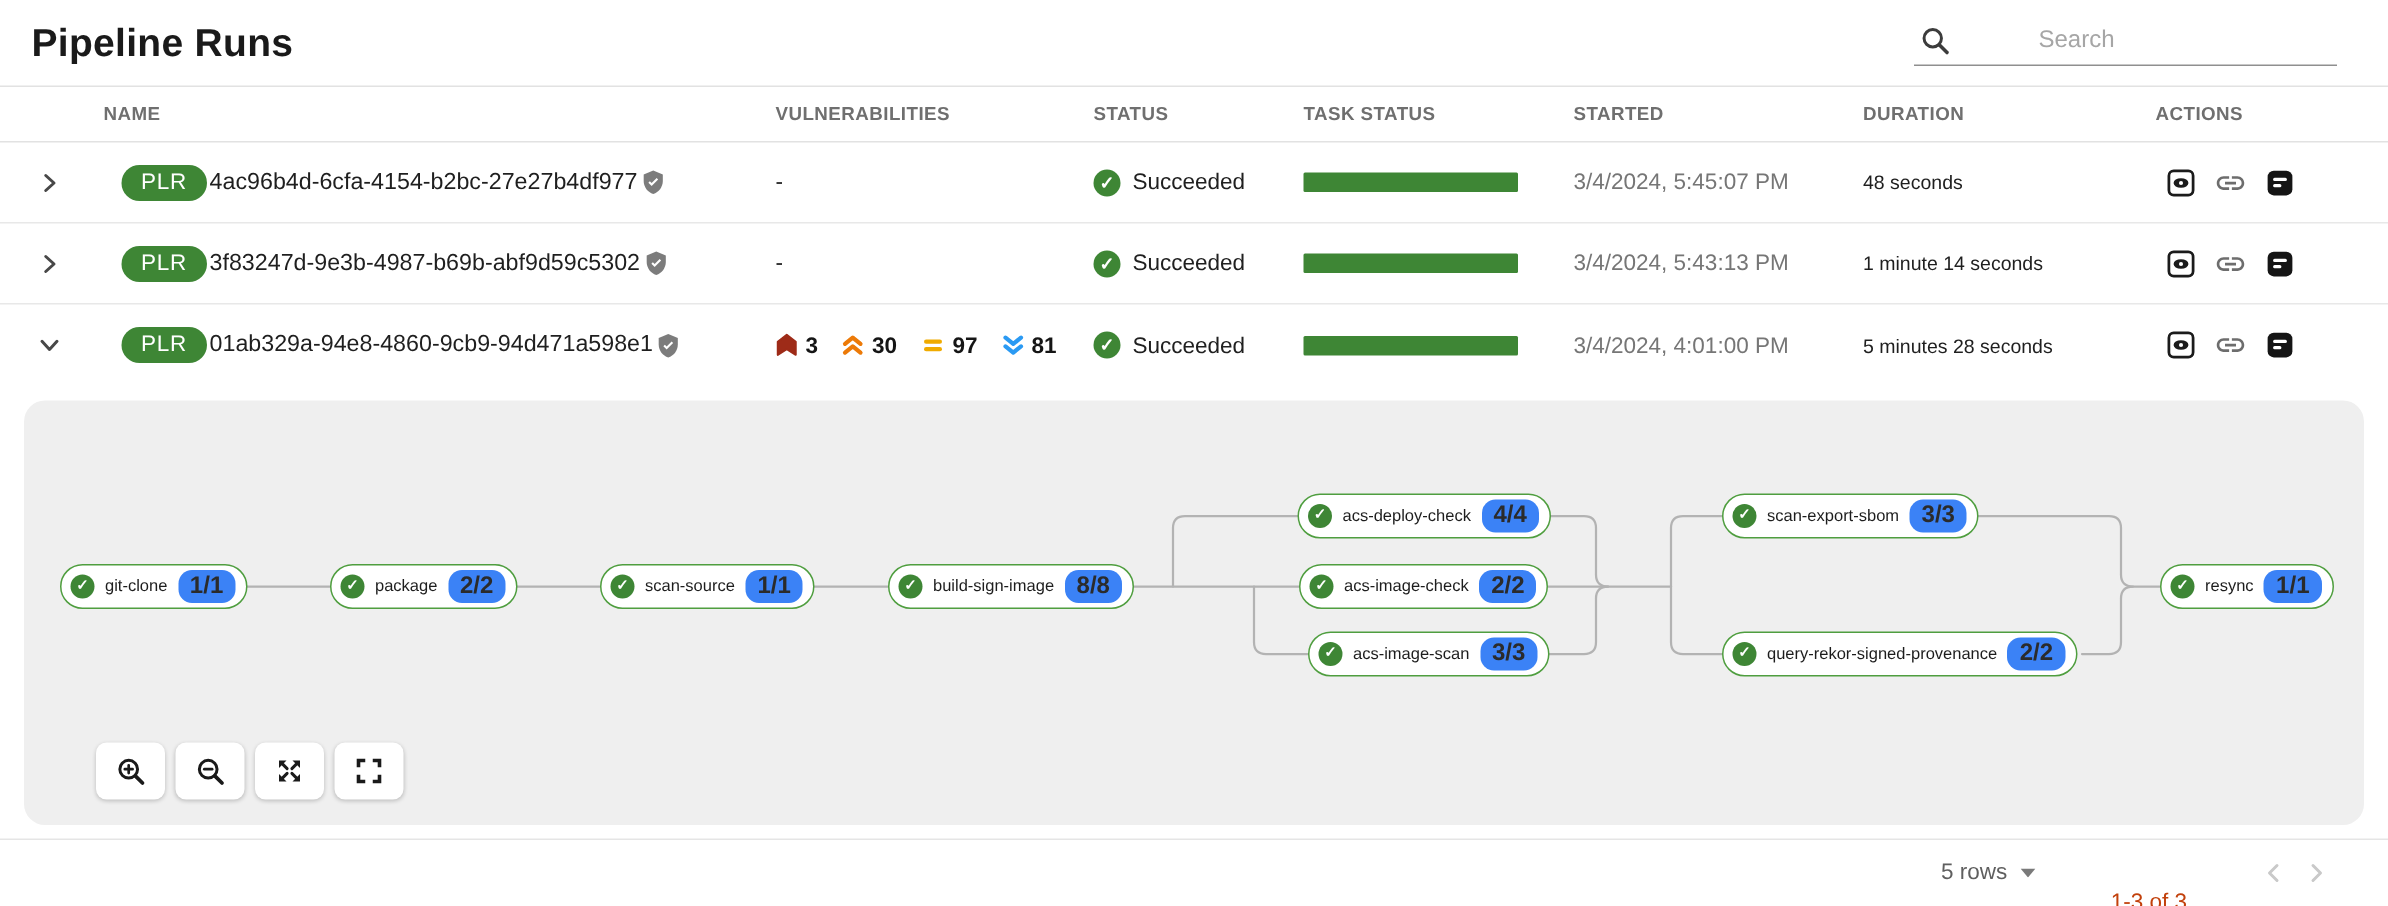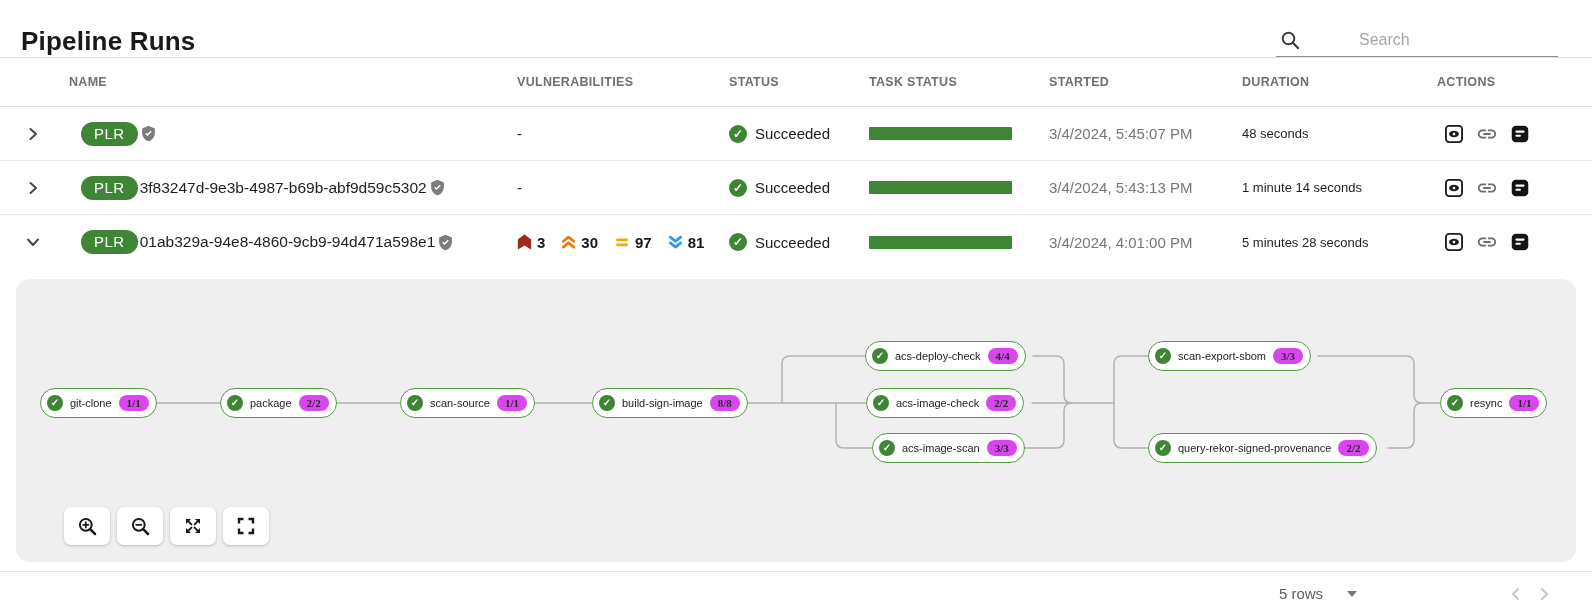--- a/index.html
+++ b/index.html
@@ -1,29 +1,29 @@
 <!DOCTYPE html>
 <html><head>
 <meta charset="utf-8">
 <style>
   * { margin:0; padding:0; box-sizing:border-box; }
   html,body { width:1592px; height:604px; background:#fff; overflow:hidden;
     font-family:"Liberation Sans", sans-serif; color:#202020; }
 
   
-  .top { height:57px; display:flex; align-items:flex-end; justify-content:space-between; padding:0 34px 0 21px; }
+  .top { height:57px; display:flex; align-items:center; justify-content:space-between; padding:0 34px 0 21px; }
   .title { font-size:26px; font-weight:700; color:#1a1a1a; letter-spacing:.2px; }
   .search { display:flex; align-items:center; width:282px; border-bottom:1px solid #8f8f8f; padding:4px 2px 6px 4px;gap:47px; }
   .search input { border:none; outline:none; flex:1; font-size:16px; color:#333; margin-left:12px; font-family:"Liberation Sans",sans-serif; }
   .search input::placeholder { color:#a6a6a6; }
   .icon { display:inline-flex; align-items:center; justify-content:center; }
 
   
   .grid { display:grid; grid-template-columns:69px 448px 212px 140px 180px 193px 195px 1fr; align-items:center; }
-  .thead { height:50px; border-top:1px solid #e2e2e2; border-bottom:1px solid #e2e2e2; }
+  .thead { height:38px; border-top:1px solid #e2e2e2; border-bottom:1px solid #e2e2e2; }
   .thead .th { font-size:12.5px; font-weight:700; color:#6f6f6f; letter-spacing:.3px; }
   .row { height:54px; border-bottom:1px solid #e8e8e8; }
   .row.expanded { border-bottom:none; }
   .expand-btn { background:none; border:none; cursor:pointer; margin-left:21px; width:24px; height:24px; display:flex; align-items:center; justify-content:center; }
   .name-cell { display:flex; align-items:center; gap:2px;padding-left:12px; }
   .plr { background:#3e8635; color:#fff; font-size:15px; font-weight:500; padding:3px 13px 4px; border-radius:999px; letter-spacing:.5px; }
   .run-name { font-size:15.5px; color:#1f1f1f; }
   .dash { font-size:15px; }
   .status-cell { display:flex; align-items:center; gap:8px; font-size:15px; }
   .chk { width:18px; height:18px; border-radius:50%; background:#3e8635; color:#fff; font-size:12px; line-height:18px; text-align:center; font-weight:700; display:inline-block; }
@@ -36,27 +36,27 @@
   .sev { display:flex; align-items:center; gap:5px; font-size:15px; font-weight:700; color:#151515; }
 
   
   .panel-wrap { padding:10px 16px 9px; }
   .panel { position:relative; width:1560px; height:283px; background:#efefef; border-radius:14px; }
   .edges { position:absolute; left:0; top:0; }
   .node { position:absolute; height:30px; display:flex; align-items:center; gap:7px; background:#fff;
     border:1.5px solid #4f9e3f; border-radius:16px; padding:0 7px 0 6px; cursor:pointer; white-space:nowrap; }
   .nchk { width:16px; height:16px; border-radius:50%; background:#3e8635; color:#fff; font-size:10px; line-height:16px; text-align:center; font-weight:700; flex:none; }
   .nlabel { font-size:11px; color:#1d1d1d; }
-  .ncount { background:#d946ef; border-radius:9px; padding:2px 8px; font-size:11px; font-weight:600; color:#2b2b2b;font-family:Liberation Serif, serif; }
+  .ncount { background:#3b82f6; border-radius:9px; padding:2px 8px; font-size:16px; font-weight:600; color:#2b2b2b; }
   .controls { position:absolute; left:48px; top:228px; display:flex; gap:7px; }
   .ctrl { width:46px; height:38px; background:#fff; border:none; border-radius:7px; box-shadow:0 1px 3px rgba(0,0,0,.22); cursor:pointer; display:flex; align-items:center; justify-content:center; }
 
   
   .footer { height:44px; border-top:1px solid #e5e5e5; display:flex; align-items:center; justify-content:flex-end; color:#5f5f5f; font-size:15px; }
-  .rows-select { display:flex; align-items:center; gap:24px; cursor:pointer; margin-right:50px; }
+  .rows-select { display:flex; align-items:center; gap:9px; cursor:pointer; margin-right:50px; }
   .range { margin-right:44px; color:#c2410c;margin-top:40px; }
   .pg { background:none; border:none; width:28px; height:28px; display:flex; align-items:center; justify-content:center; cursor:default; }
   .pg:last-child { margin-right:34px; }
 </style>
 </head>
 <body>
 
 <div class="top">
   <div class="title">Pipeline Runs</div>
   <div class="search">
@@ -89,20 +89,21 @@
 <div class="grid row">
   <div>
       <button class="expand-btn">
     <svg width="16" height="16" viewBox="0 0 16 16" fill="none">
           <path d="M5.5 3 L11 8 L5.5 13" stroke="#484848" stroke-width="2" stroke-linecap="round" stroke-linejoin="round"></path>
         </svg>
   </button>
     </div>
   <div class="name-cell">
     <span class="plr">PLR</span>
+    <span class="run-name">4ac96b4d-6cfa-4154-b2bc-27e27b4df977</span>
     <span class="icon">
       <svg width="17" height="19" viewBox="0 0 24 24">
           <path d="M12 1 3 4.8v6.1c0 5.6 3.8 10.8 9 12.1 5.2-1.3 9-6.5 9-12.1V4.8L12 1z" fill="#7c7c7c"></path>
           <path d="M10.5 15.6 7.4 12.5l1.4-1.4 1.7 1.7 4.7-4.7 1.4 1.4-6.1 6.1z" fill="#fff"></path>
         </svg>
     </span>
   </div>
   <div class="dash">-</div>
   <div class="status-cell">
     <span class="chk">✓</span>

